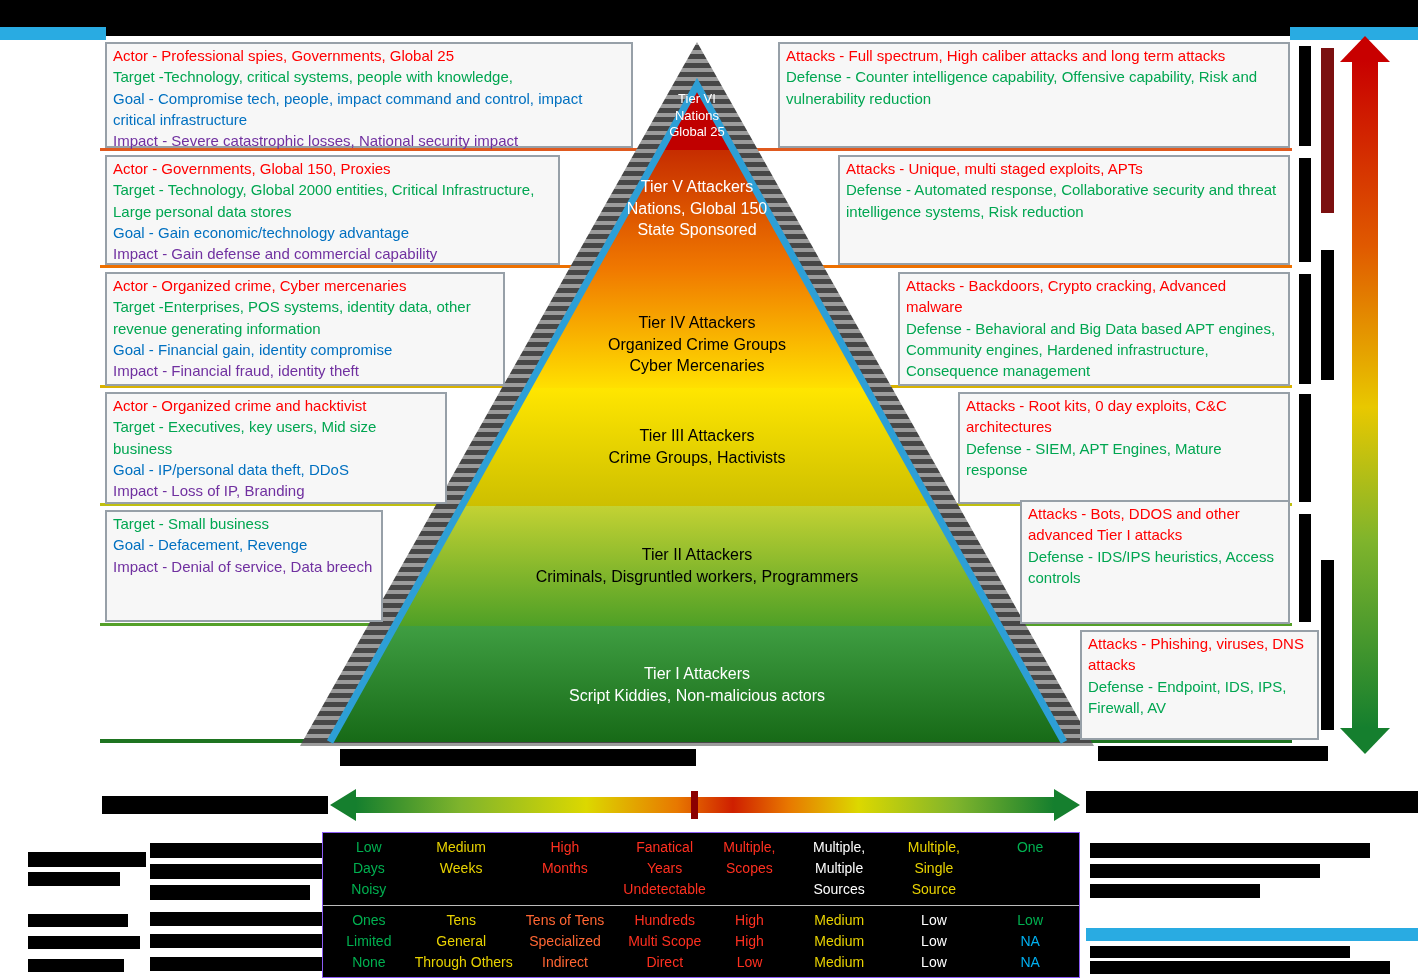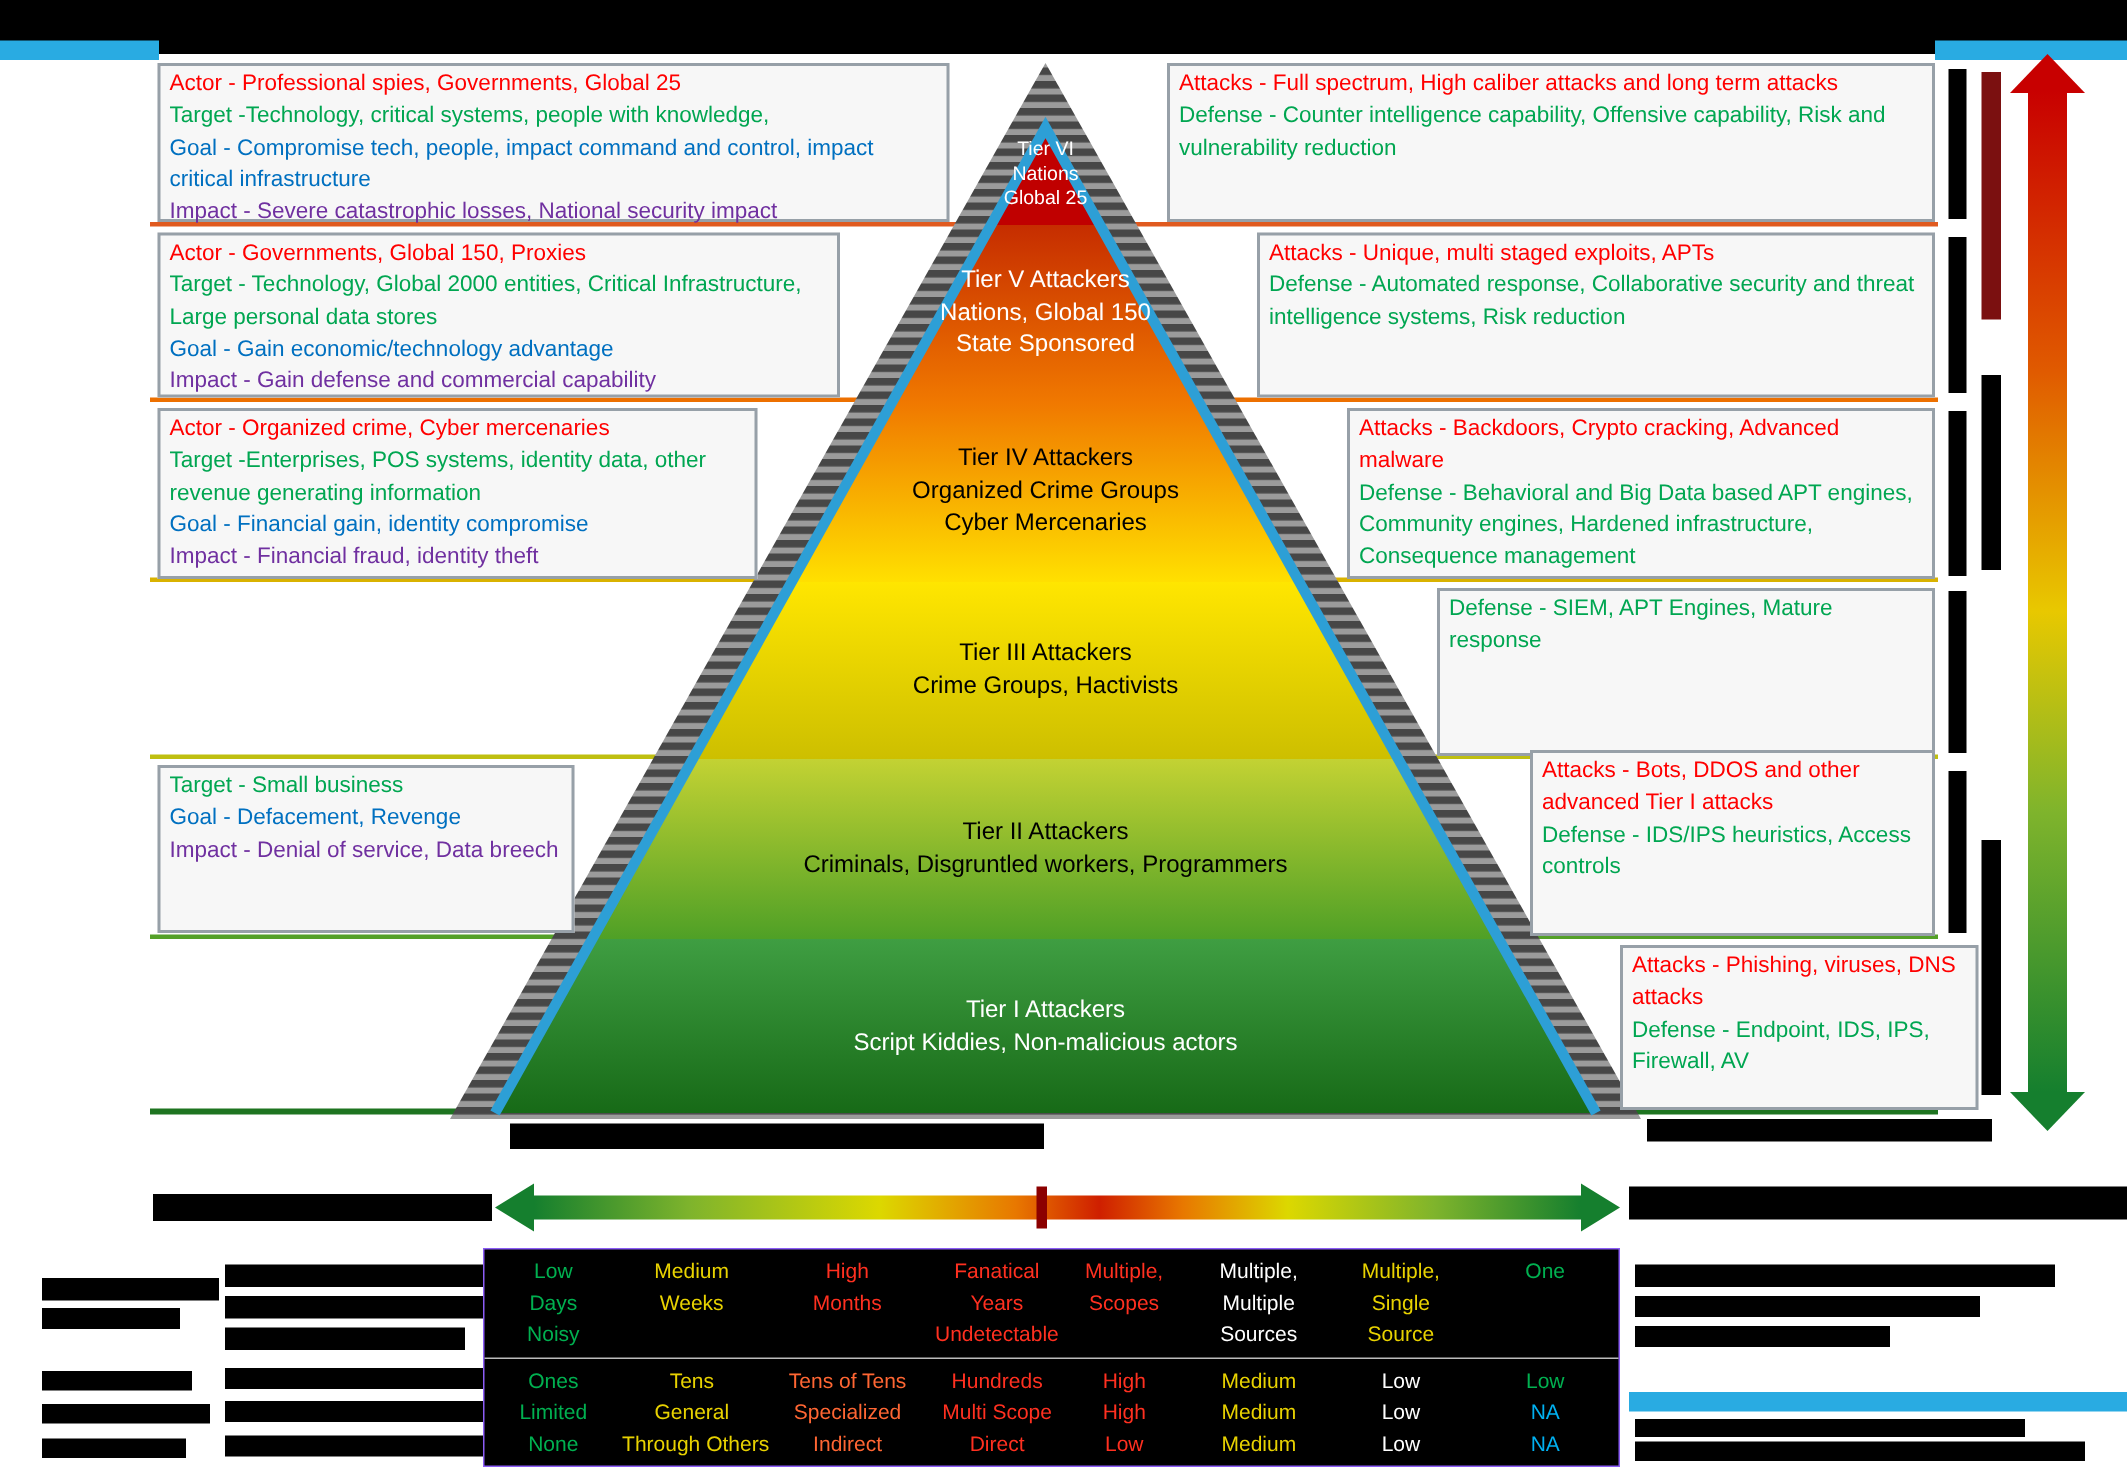--- a/index.html
+++ b/index.html
@@ -27,21 +27,21 @@
   .lb1{left:105px;top:630px;width:216px;height:110px;}
   .rb6{left:778px;top:42px;width:512px;height:106px;}
   .rb5{left:838px;top:155px;width:452px;height:110px;}
   .rb4{left:898px;top:272px;width:392px;height:114px;}
   .rb3{left:958px;top:392px;width:332px;height:112px;}
   .rb2{left:1020px;top:500px;width:270px;height:124px;}
   .rb1{left:1080px;top:630px;width:239px;height:110px;}
   .slice-label{position:absolute;text-align:center;font-size:16px;line-height:1.35;z-index:4;}
   .sl6{left:639px;top:91px;width:116px;font-size:13px;line-height:1.28;color:#fff;}
   .sl5{left:577px;top:176px;width:240px;color:#fff;}
-  .sl4{left:547px;top:295px;width:300px;color:#000;text-align:center;}
+  .sl4{left:547px;top:312px;width:300px;color:#000;text-align:center;}
   .sl3{left:547px;top:425px;width:300px;color:#000;}
   .sl2{left:487px;top:544px;width:420px;color:#000;}
   .sl1{left:487px;top:663px;width:420px;color:#fff;}
   
   .va-body{position:absolute;left:1352px;top:60px;width:26px;height:668px;z-index:3;
      background:linear-gradient(180deg,#C80000 0%,#E05A00 28%,#E8C800 52%,#7FB42C 72%,#157F2E 100%);}
   .va-top{position:absolute;left:1340px;top:36px;width:0;height:0;z-index:3;
      border-left:25px solid transparent;border-right:25px solid transparent;border-bottom:26px solid #C80000;}
   .va-bot{position:absolute;left:1340px;top:728px;width:0;height:0;z-index:3;
      border-left:25px solid transparent;border-right:25px solid transparent;border-top:26px solid #157F2E;}
@@ -155,39 +155,46 @@
     <div class="c-target">Target - Technology, Global 2000 entities, Critical Infrastructure, Large personal data stores</div>
     <div class="c-goal">Goal - Gain economic/technology advantage</div>
     <div class="c-impact">Impact - Gain defense and commercial capability</div>
   </div>
   <div class="box lb4">
     <div class="c-actor">Actor - Organized crime, Cyber mercenaries</div>
     <div class="c-target">Target -Enterprises, POS systems, identity data, other revenue generating information</div>
     <div class="c-goal">Goal - Financial gain, identity compromise</div>
     <div class="c-impact">Impact - Financial fraud, identity theft</div>
   </div>
+  <div class="box lb3">
+    <div class="c-actor">Actor - Organized crime and hacktivist</div>
+    <div class="c-target">Target - Executives, key users, Mid size business</div>
+    <div class="c-goal">Goal - IP/personal data theft, DDoS</div>
+    <div class="c-impact">Impact - Loss of IP, Branding</div>
+  </div>
   <div class="box lb2">
     <div class="c-target">Target -  Small business</div>
     <div class="c-goal">Goal - Defacement, Revenge</div>
     <div class="c-impact">Impact - Denial of service, Data breech</div>
   </div>
 
   <div class="box rb6">
     <div class="c-attacks">Attacks - Full spectrum, High caliber attacks and long term attacks</div>
     <div class="c-defense">Defense - Counter intelligence capability, Offensive capability, Risk and vulnerability reduction</div>
   </div>
   <div class="box rb5">
     <div class="c-attacks">Attacks - Unique, multi staged exploits, APTs</div>
     <div class="c-defense">Defense - Automated response, Collaborative security and threat intelligence systems, Risk reduction</div>
   </div>
   <div class="box rb4">
     <div class="c-attacks">Attacks - Backdoors, Crypto cracking, Advanced malware</div>
     <div class="c-defense">Defense - Behavioral and Big Data based APT engines, Community engines, Hardened infrastructure, Consequence management</div>
   </div>
   <div class="box rb3">
+    <div class="c-attacks">Attacks - Root kits, 0 day exploits, C&amp;C architectures</div>
     <div class="c-defense">Defense - SIEM, APT Engines, Mature response</div>
   </div>
   <div class="box rb2">
     <div class="c-attacks">Attacks - Bots, DDOS and other advanced Tier I attacks</div>
     <div class="c-defense">Defense - IDS/IPS heuristics, Access controls</div>
   </div>
   <div class="box rb1">
     <div class="c-attacks">Attacks - Phishing, viruses, DNS attacks</div>
     <div class="c-defense">Defense - Endpoint, IDS, IPS, Firewall, AV</div>
   </div>

